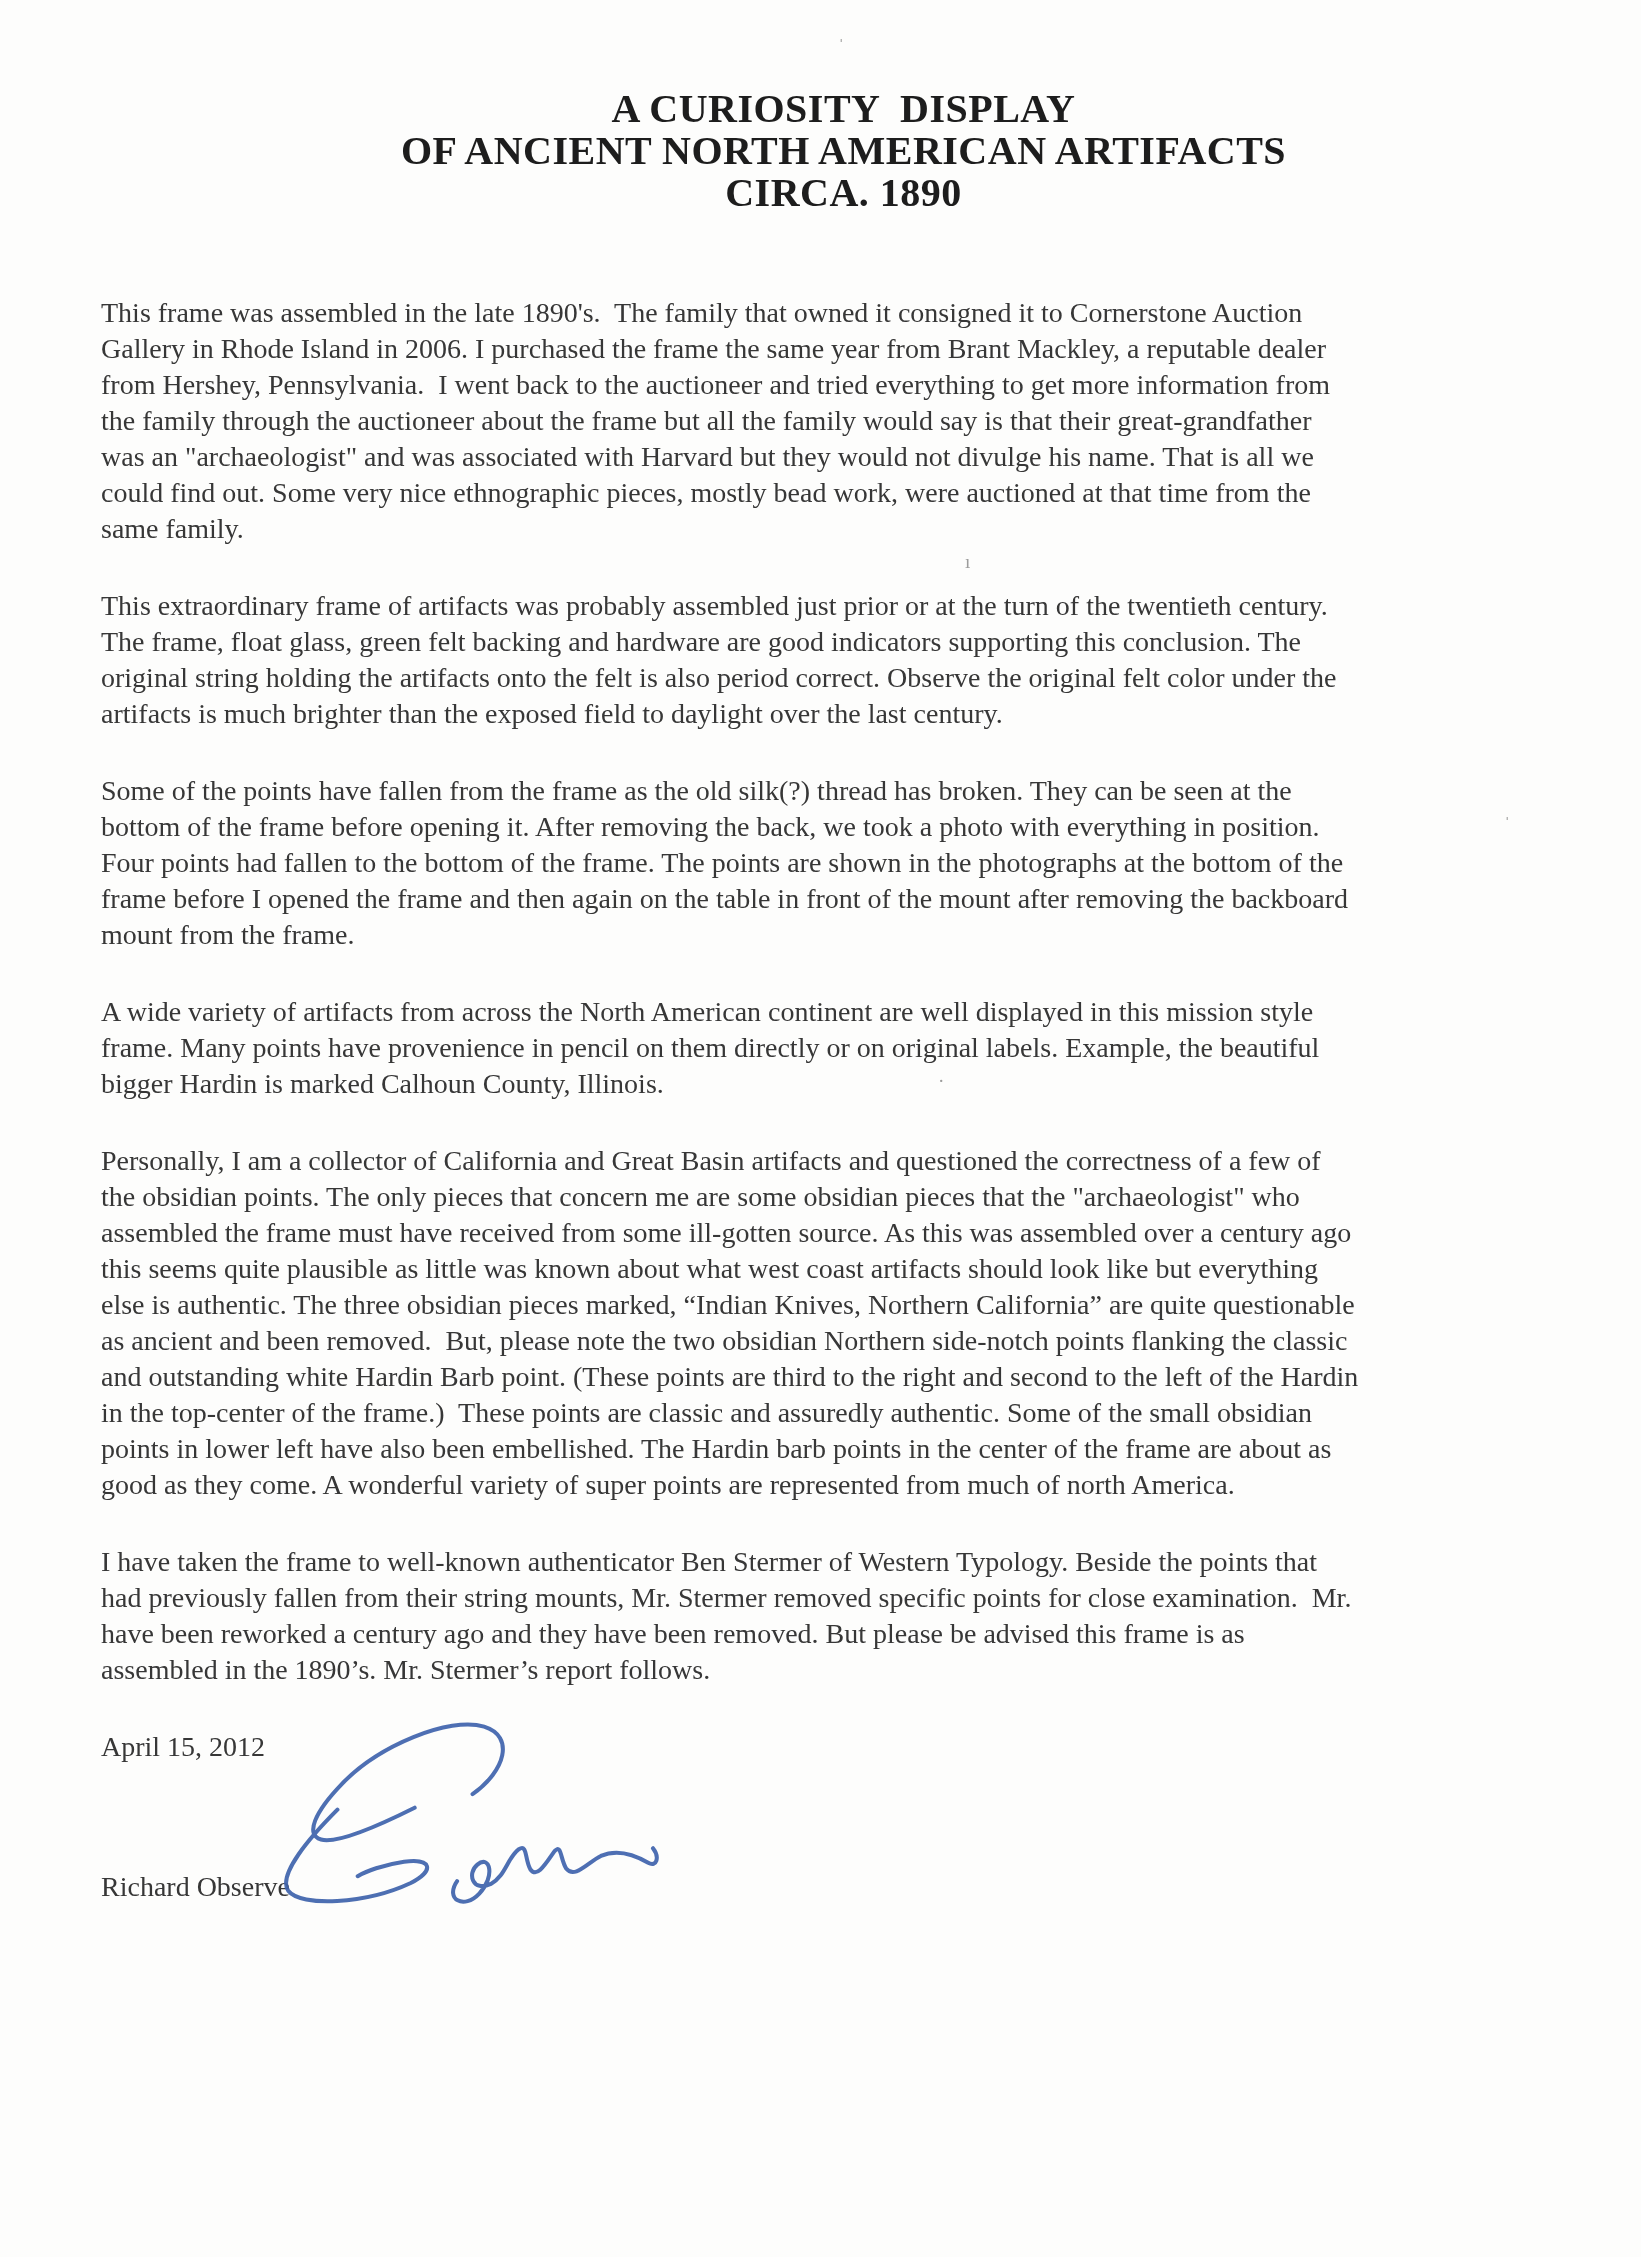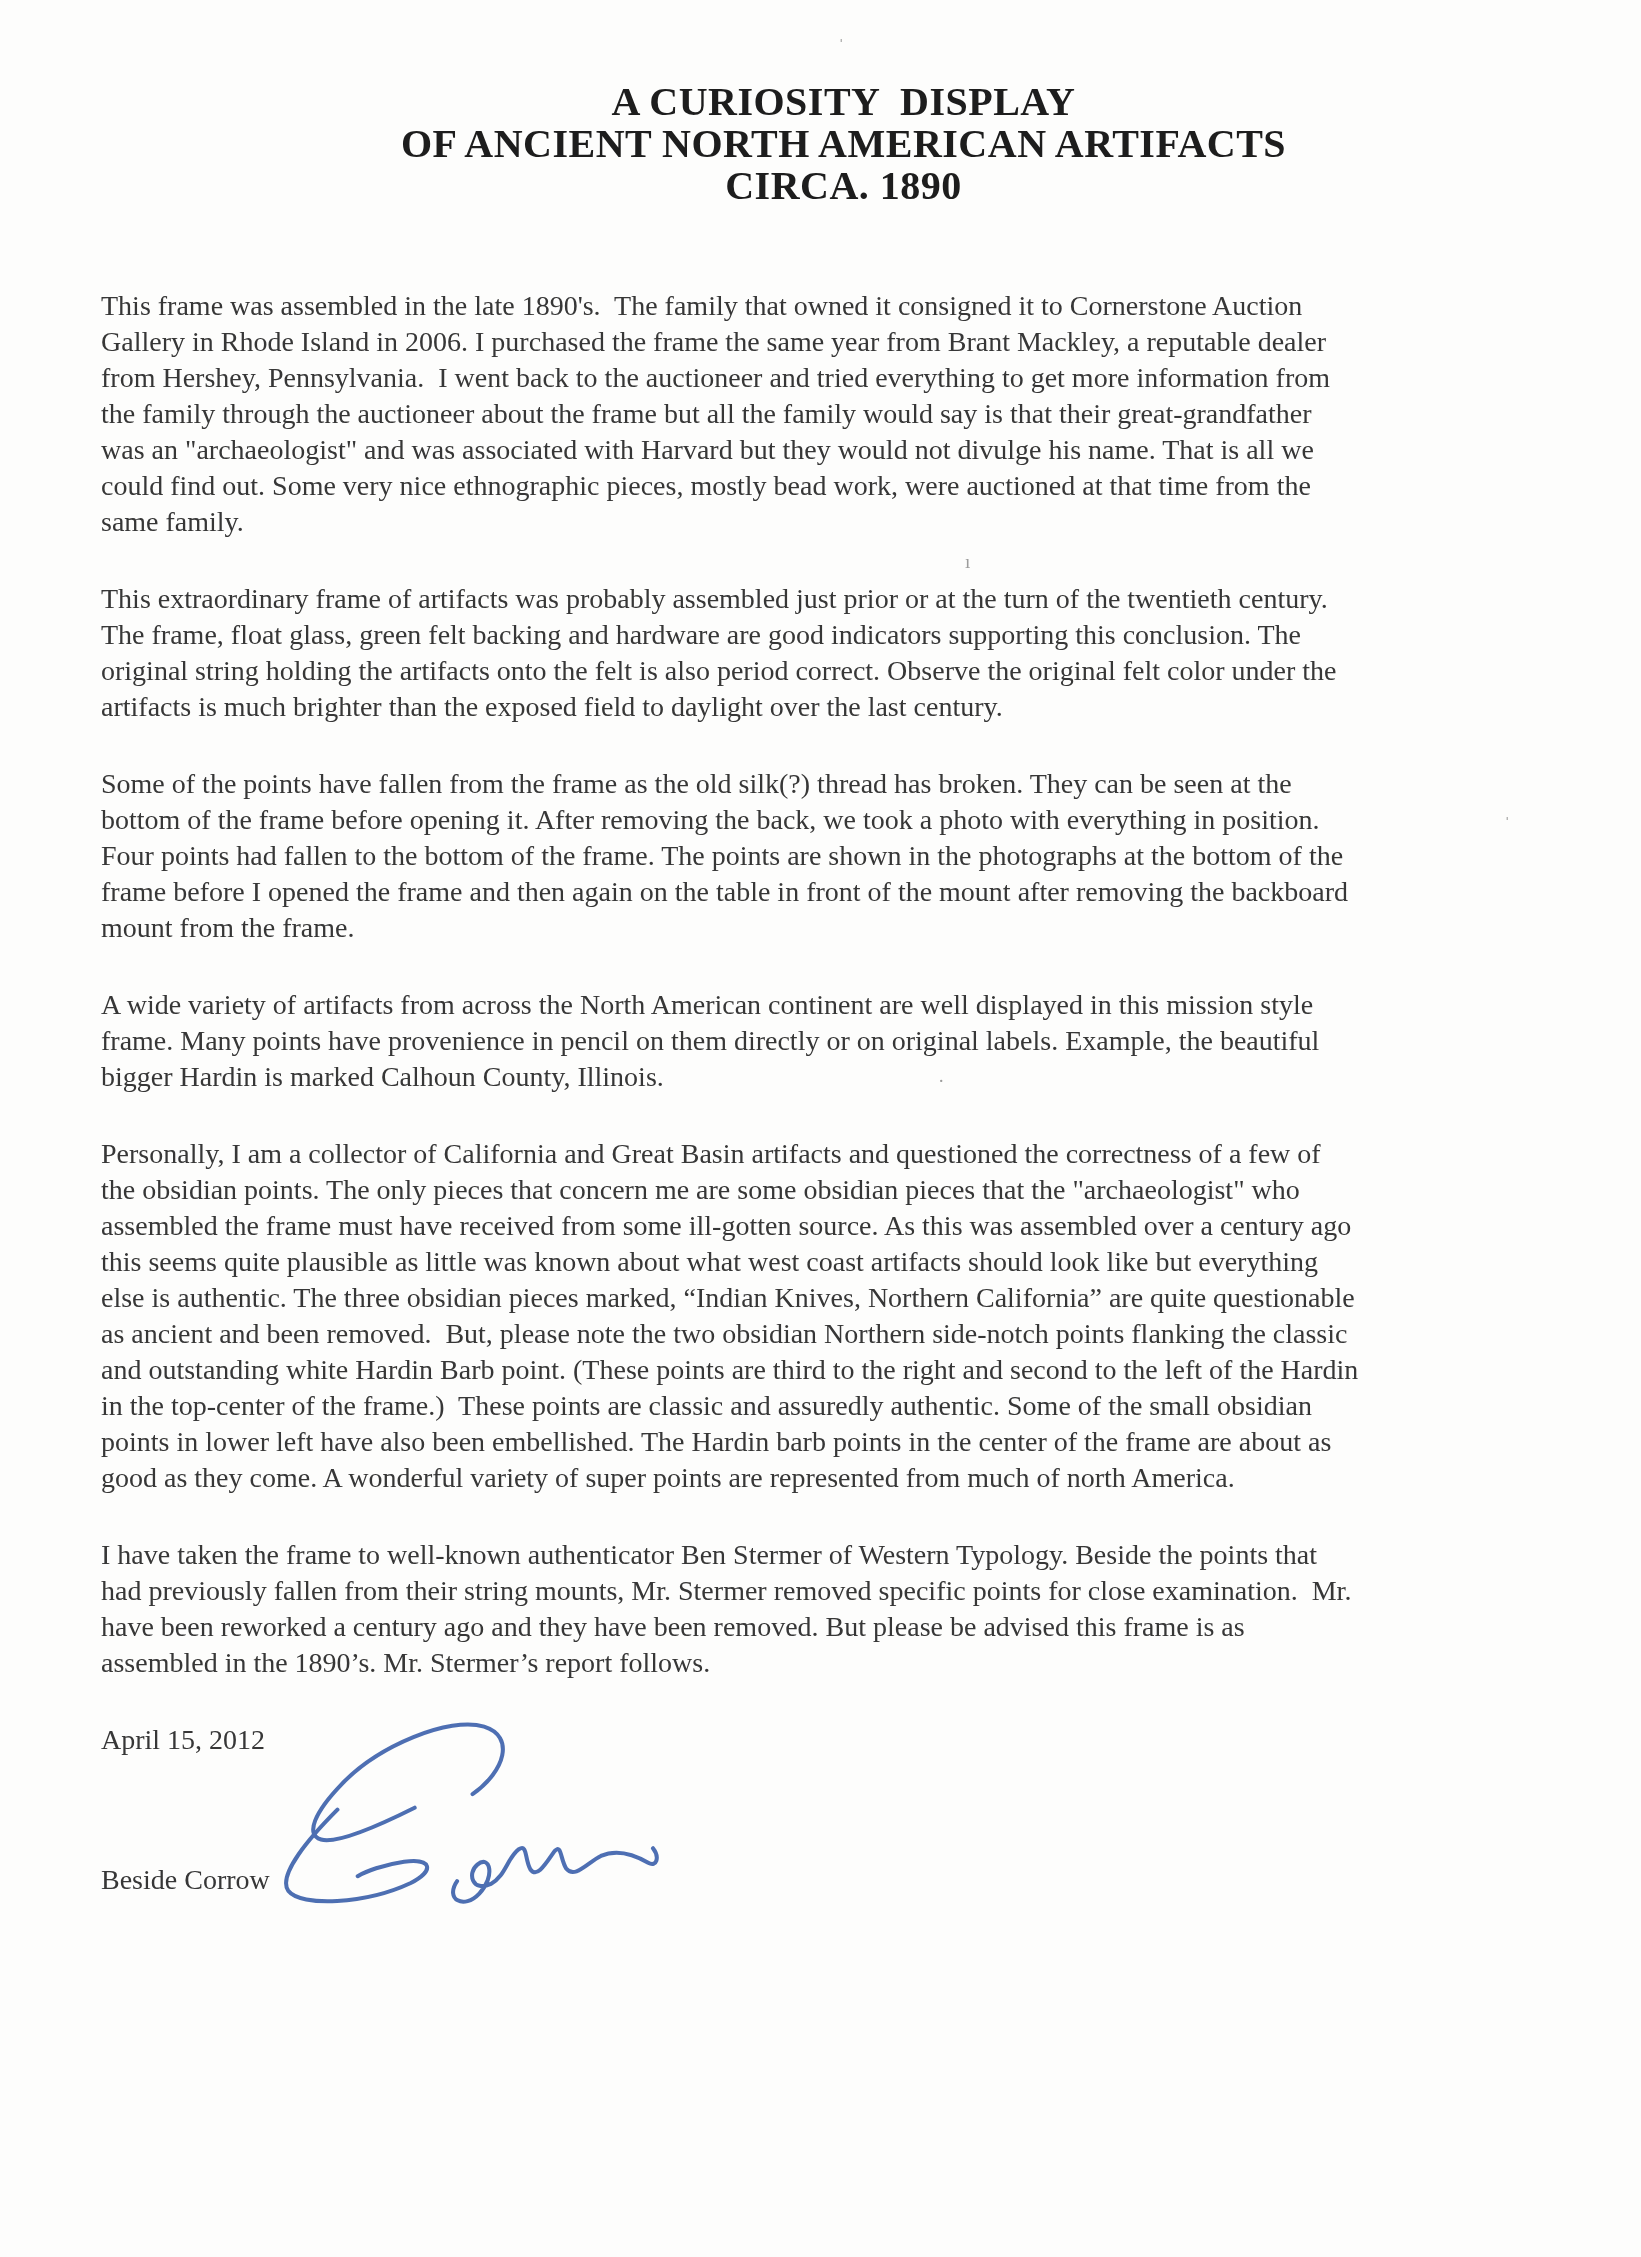--- a/index.html
+++ b/index.html
@@ -9,21 +9,21 @@
     height: 2257px;
     margin: 0 auto;
     background: #fdfdfc;
     overflow: hidden;
     font-family: "Liberation Serif", "DejaVu Serif", serif;
     color: #343434;
   }
   .content {
     position: absolute;
     left: 101px;
-    top: 81px;
+    top: 88px;
     width: 1458px;
   }
   .title {
     text-align: center;
     font-weight: bold;
     font-size: 40px;
     line-height: 42px;
     letter-spacing: 0.5px;
     color: #1d1d1d;
     padding-left: 27px;
@@ -124,21 +124,21 @@
 
     <div class="para">
         <div class="line">I have taken the frame to well-known authenticator Ben Stermer of Western Typology. Beside the points that</div>
         <div class="line">had previously fallen from their string mounts, Mr. Stermer removed specific points for close examination.  Mr.</div>
         <div class="line">have been reworked a century ago and they have been removed. But please be advised this frame is as</div>
         <div class="line">assembled in the 1890’s. Mr. Stermer’s report follows.</div>
       </div>
 
     <div class="date-line">April 15, 2012</div>
 
-    <div class="signer-name">Beside Corrow</div>
+    <div class="signer-name">Richard Observe</div>
 
   </div>
 
   <svg class="signature" viewBox="0 0 430 200" fill="none">
     <g stroke="#3f63ac" stroke-width="4.2" stroke-linecap="round" stroke-linejoin="round" opacity="0.92">
 
       <path d="M 214 80
                C 248 56, 258 20, 226 10
                C 190 -1, 116 30, 78 70
                C 51 98, 40 122, 57 127

